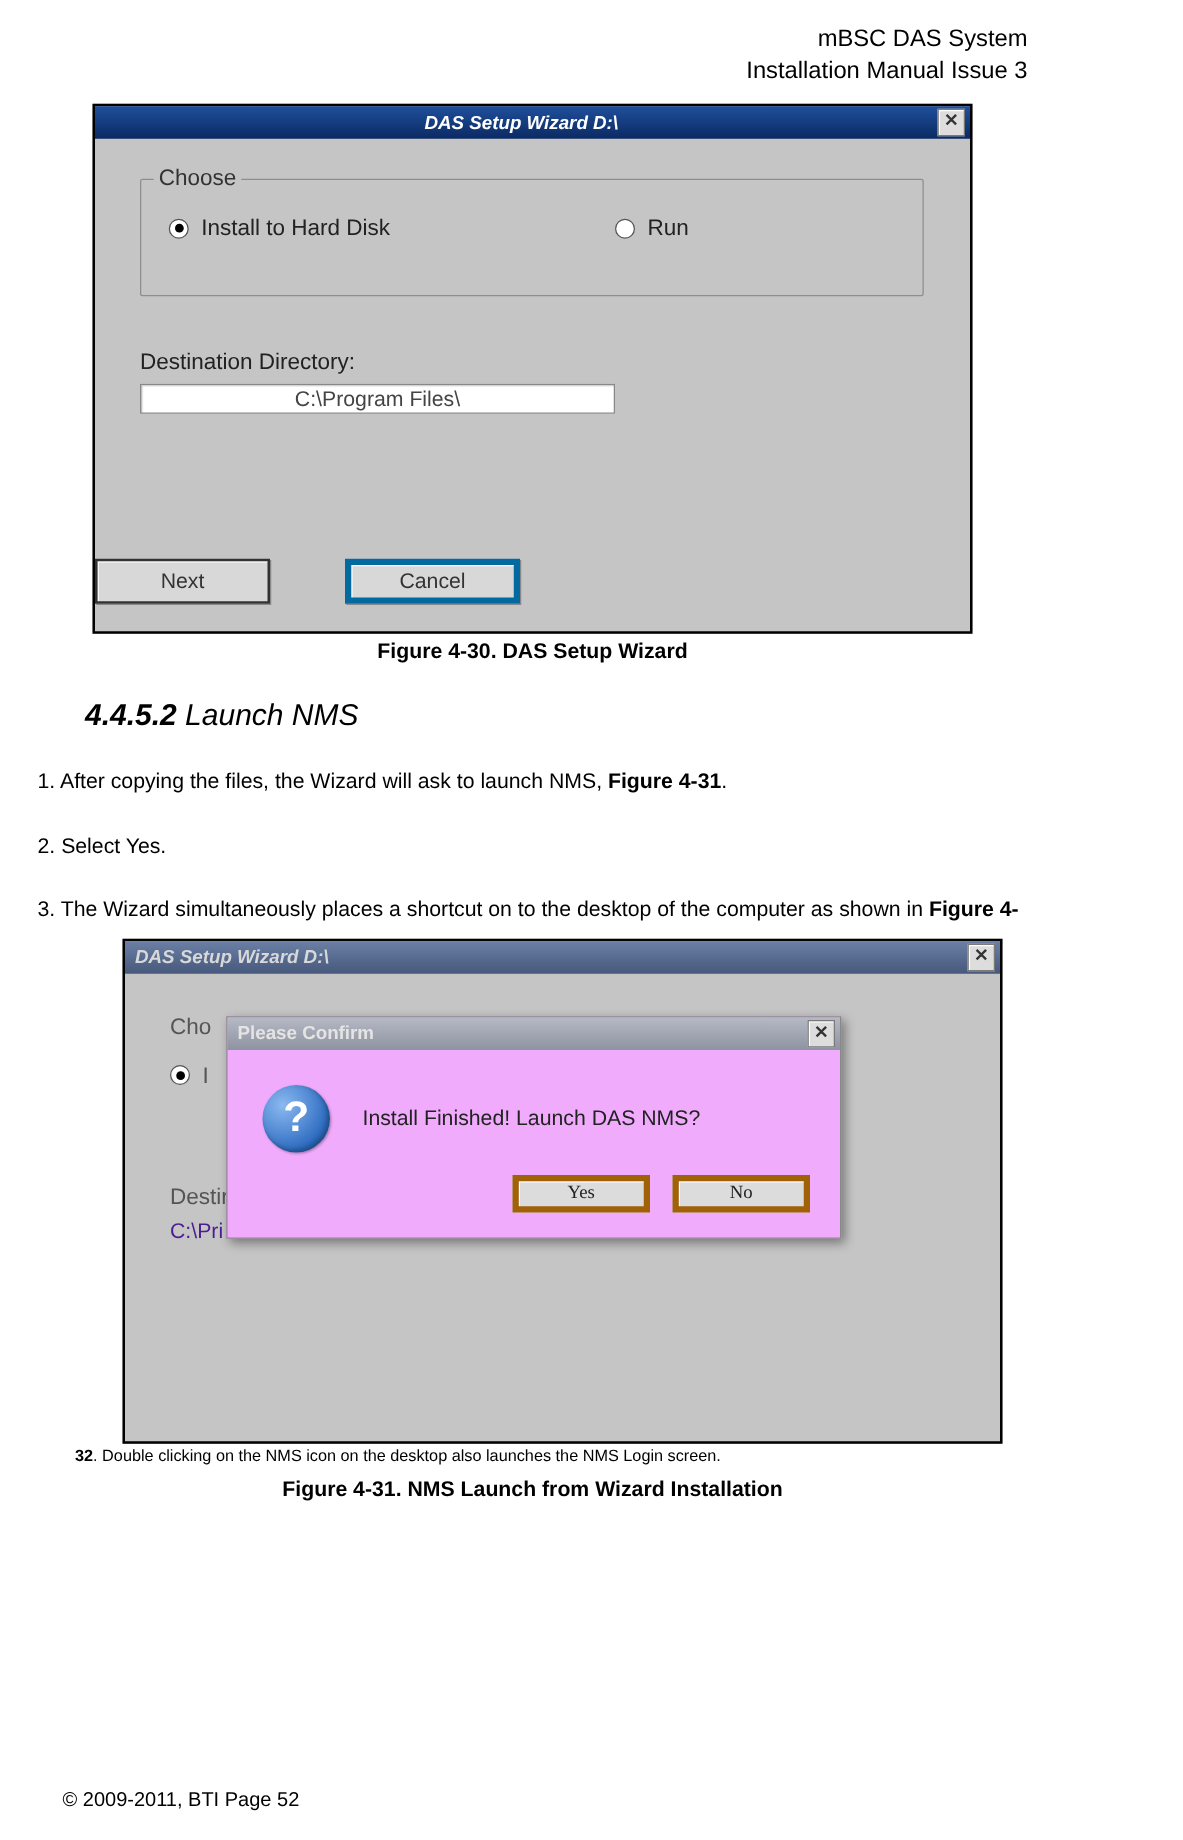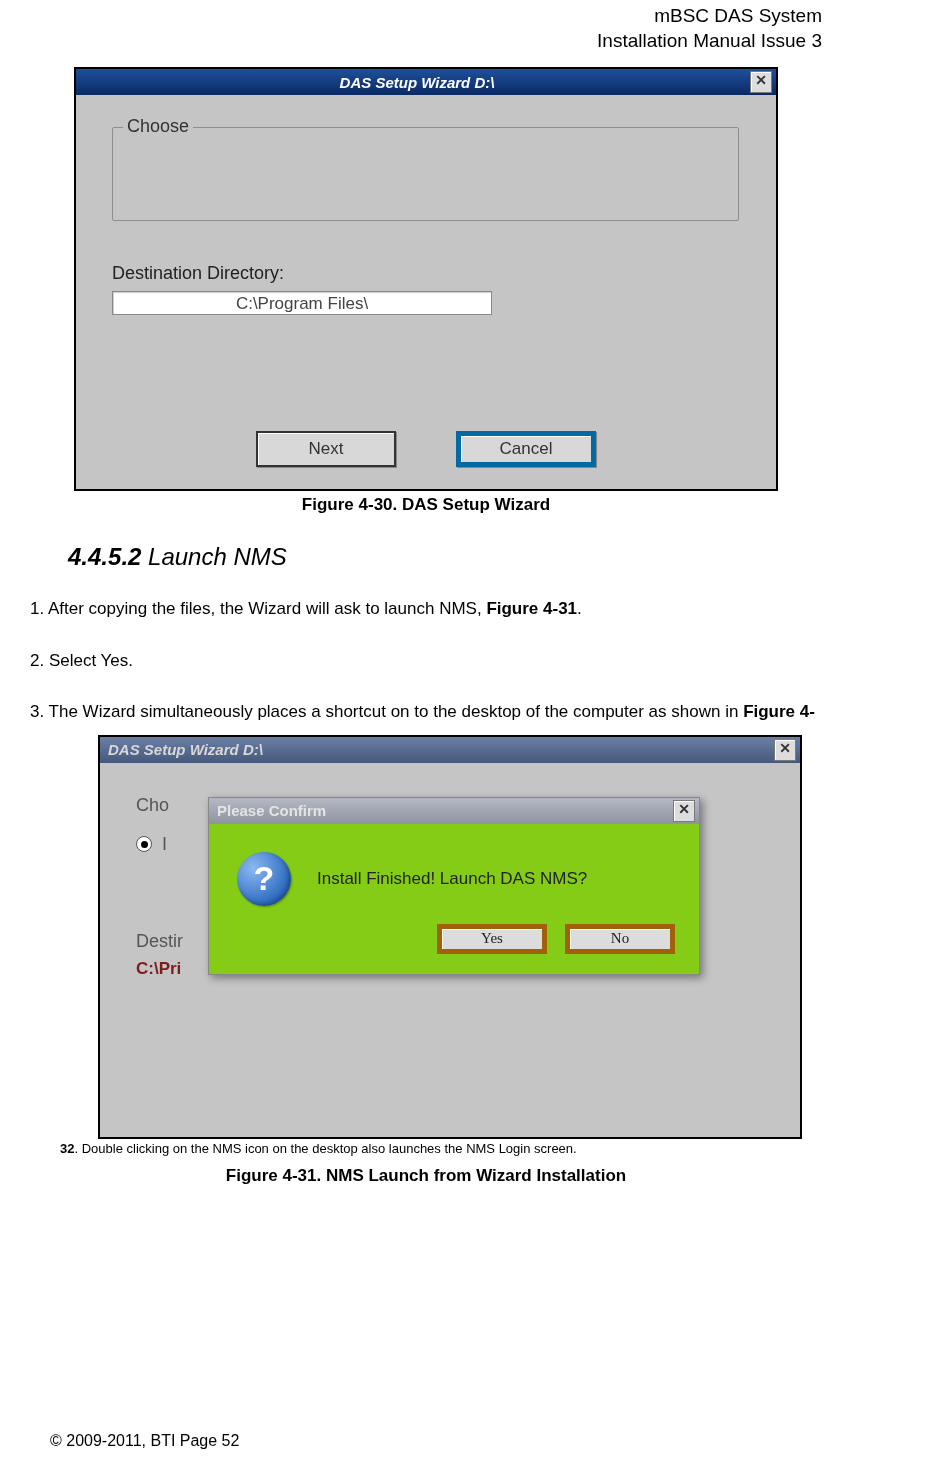--- a/index.html
+++ b/index.html
@@ -5,21 +5,21 @@
 body {
   margin: 0;
   padding: 0;
   font-family: Arial, Helvetica, sans-serif;
   background: #fff;
   color: #000;
   width: 946px;
 }
 .page {
   width: 852px;
-  padding: 4px 30px 0 30px;
+  padding: 20px 30px 0 30px;
   box-sizing: border-box;
   position: relative;
   min-height: 1472px;
   border-radius: 11px;
 }
 .header {
   text-align: right;
   font-size: 19px;
   line-height: 1.3;
   margin-bottom: 14px;
@@ -130,21 +130,20 @@
   color: #444;
   box-sizing: border-box;
   box-shadow: inset 1px 1px 1px rgba(0,0,0,0.2);
 }
 .btn-row {
   position: absolute;
   bottom: 22px;
   left: 0;
   right: 0;
   display: flex;
-  justify-content: center;
   gap: 60px;
 }
 .dlg-btn {
   width: 140px;
   height: 36px;
   background: #d8d8d8;
   border: 5px solid #0369a1;
   font-size: 17px;
   color: #333;
   box-shadow: inset 1px 1px 0 #fff, 1px 1px 0 #888;
@@ -219,29 +218,28 @@
   left: 36px;
   top: 194px;
   font-size: 18px;
   color: #555;
 }
 .stub-input {
   position: absolute;
   left: 36px;
   top: 222px;
   font-size: 17px;
-  color: #7f1d1d;
-  font-weight: bold;
+  color: #4c1d95;
 }
 .confirm-dlg {
   position: absolute;
-  left: 108px;
+  left: 81px;
   top: 60px;
   width: 490px;
-  background: #84cc16;
+  background: #f0abfc;
   border: 1px solid #888;
   box-shadow: 3px 3px 8px rgba(0,0,0,0.4);
 }
 .confirm-titlebar {
   height: 26px;
   background: linear-gradient(#b5b9c4, #8e93a1);
   display: flex;
   align-items: center;
   padding: 0 4px;
 }
@@ -316,20 +314,32 @@
 
   
   <div class="fig-wrap">
     <div class="fig-container1">
       <div class="titlebar">
         <div class="titlebar-text">DAS Setup Wizard D:\</div>
         <div class="closebtn">✕</div>
       </div>
       <div class="groupbox">
         <div class="group-label">Choose</div>
+        <div class="radio-row">
+          <div class="radio-item">
+            <div class="radio-outer">
+                <div class="radio-inner"></div>
+              </div>
+            <span>Install to Hard Disk</span>
+          </div>
+          <div class="radio-item">
+            <div class="radio-outer"></div>
+            <span>Run</span>
+          </div>
+        </div>
       </div>
       <div class="dest-label">Destination Directory:</div>
       <div class="dest-input">C:\Program Files\</div>
       <div class="btn-row">
         <button class="dlg-btn dlg-btn-primary">Next</button>
         <button class="dlg-btn">Cancel</button>
       </div>
     </div>
     <div class="fig-caption">Figure 4-30. DAS Setup Wizard</div>
   </div>

